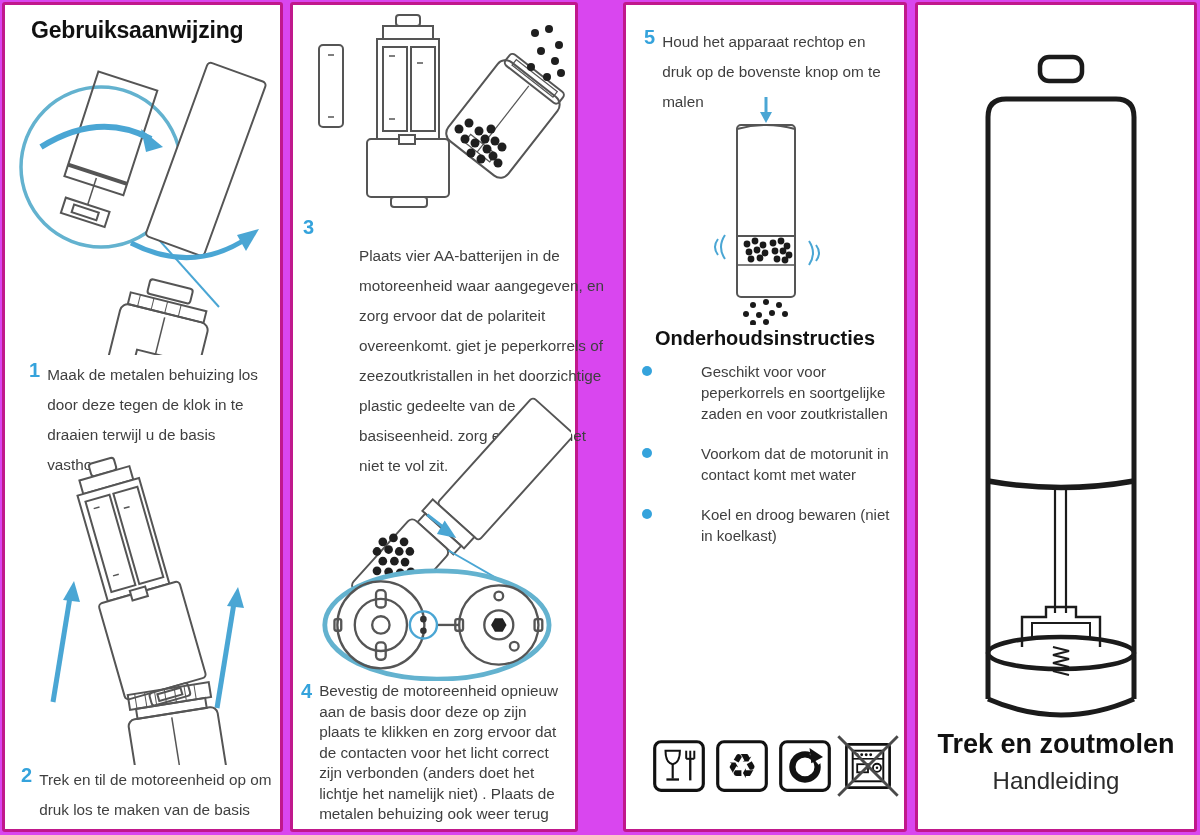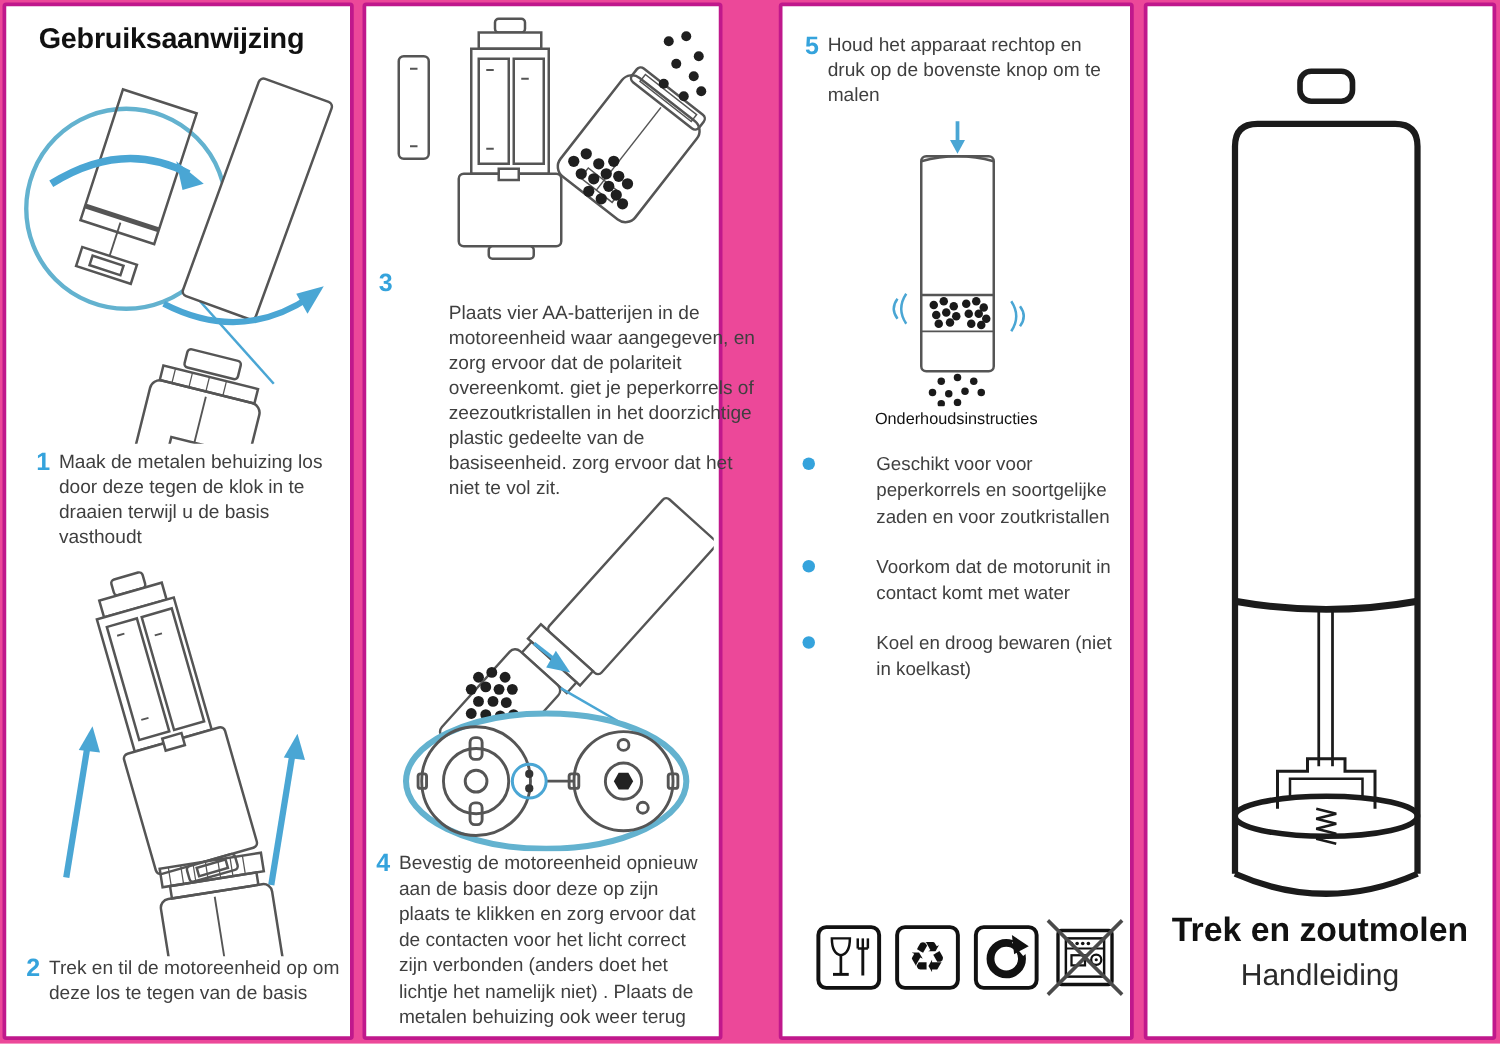--- a/index.html
+++ b/index.html
@@ -1,29 +1,29 @@
 <!DOCTYPE html>
 <html><head>
 <meta charset="utf-8">
 <style>
   html,body{margin:0;padding:0;background:#ffffff;}
-  #stage{position:relative;width:1200px;height:835px;background:#ec4899;overflow:hidden;
+  #stage{position:relative;width:1200px;height:835px;background:#d946ef;overflow:hidden;
          font-family:"Liberation Sans",sans-serif;color:#3f3f3f;}
   .panel{position:absolute;top:2px;height:830px;border:3px solid #c0188c;border-radius:3px;
          background:#ffffff;box-sizing:border-box;}
   #panel-instructions{left:2px;width:281px;}
   #panel-battery{left:290px;width:288px;}
   #panel-maintenance{left:623px;width:284px;}
   #panel-cover{left:915px;width:282px;}
   .abs{position:absolute;}
   .doc-title{font-size:23px;font-weight:bold;color:#111;letter-spacing:-0.2px;}
   .step{display:flex;align-items:flex-start;gap:7px;}
   .step-num{font-size:20px;font-weight:bold;color:#35a3dc;line-height:20px;flex:0 0 auto;}
-  .step-text{font-size:15.3px;line-height:20px;color:#3f3f3f;}
-  .sec-title{font-size:13px;font-weight:normal;color:#111;}
+  .step-text{font-size:15.3px;line-height:30px;color:#3f3f3f;}
+  .sec-title{font-size:20px;font-weight:bold;color:#111;}
   .bullets{list-style:none;margin:0;padding:0;}
   .bullets li{display:flex;gap:9px;margin-bottom:19px;}
   .bullet-dot{flex:0 0 auto;width:10px;height:10px;border-radius:50%;background:#35a3dc;margin-top:5px;}
   .bullet-text{font-size:15px;line-height:21px;margin-left:40px;}
   .icon-row{display:flex;gap:9px;}
   .sym{width:54px;height:54px;}
   .sym svg{overflow:visible;}
   .cover-title{width:100%;text-align:center;font-size:27px;font-weight:bold;color:#111;}
   .cover-sub{width:100%;text-align:center;font-size:24px;color:#2b2b2b;}
   svg{display:block;}
@@ -105,21 +105,21 @@
         <rect x="104" y="263" width="90" height="84" rx="7"></rect>
         <line x1="148" y1="267" x2="148" y2="322" stroke-width="1.5"></line>
         <rect x="126" y="322" width="44" height="12"></rect>
         <rect x="134" y="325" width="28" height="6" stroke-width="1"></rect>
         <path d="M106,336 Q149,347 192,336"></path>
       </g>
     </svg>
 
     <div class="abs step" style="left:16px;top:760px;width:258px;">
       <span class="step-num">2</span>
-      <span class="step-text">Trek en til de motoreenheid op om deze los te tegen van de basis</span>
+      <span class="step-text">Trek en til de motoreenheid op om druk los te maken van de basis</span>
     </div>
   </div>
 
   <div class="panel" id="panel-battery">
 
     <svg class="abs" style="left:6px;top:6px;" width="272" height="205" viewBox="0 0 272 205">
       <g stroke="#555" fill="#ffffff" stroke-width="2">
         <rect x="20" y="34" width="24" height="82" rx="4"></rect>
         <line x1="29" y1="44" x2="35" y2="44" stroke-width="1.5"></line>
         <line x1="29" y1="106" x2="35" y2="106" stroke-width="1.5"></line>

